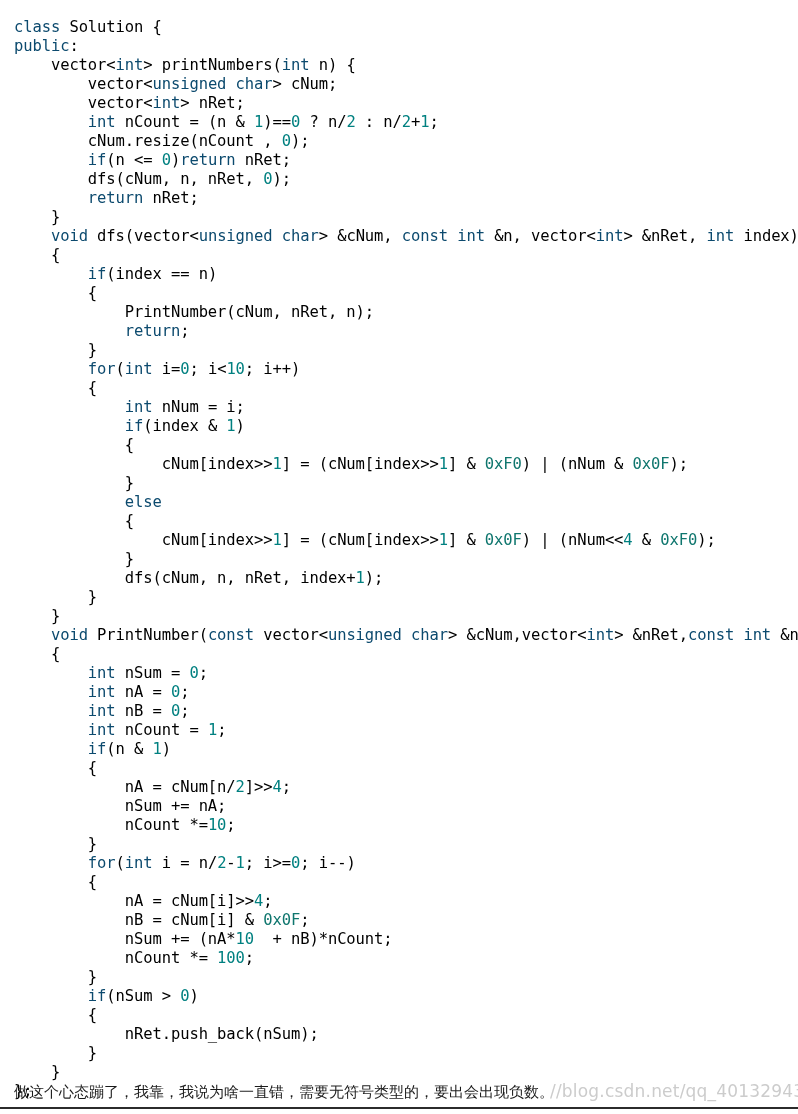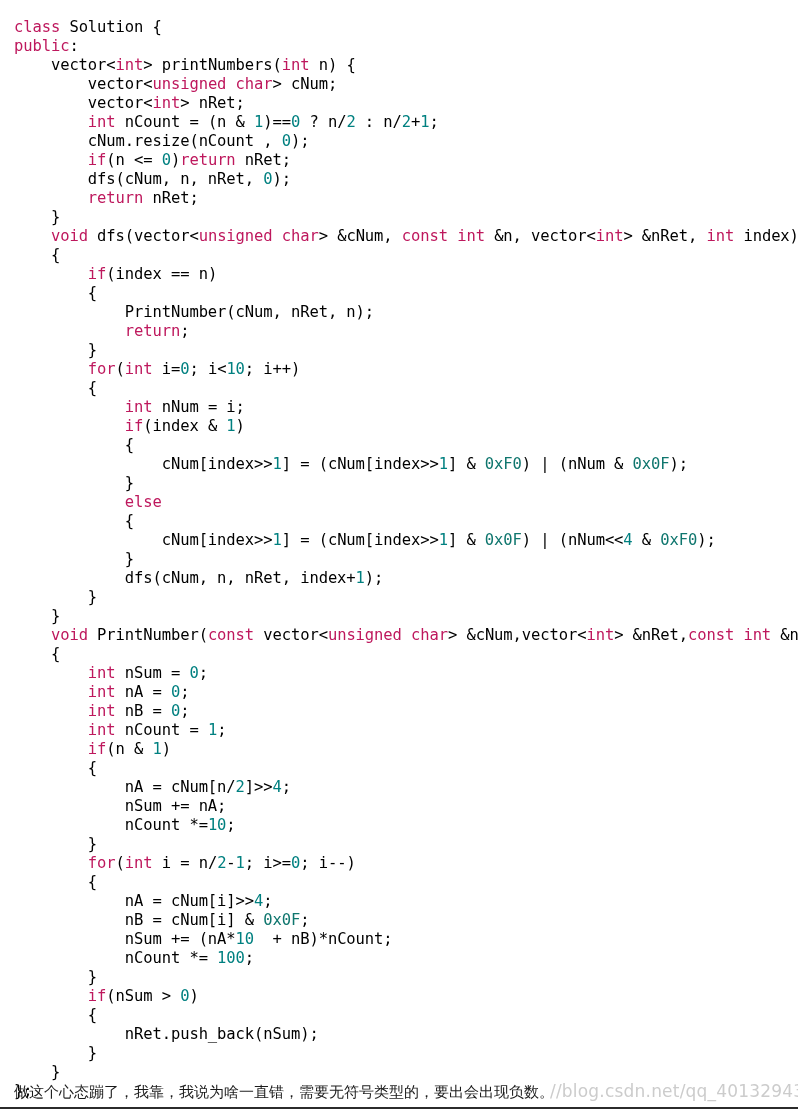--- a/index.html
+++ b/index.html
@@ -30,21 +30,21 @@
     line-height: 19px;
     color: #000000;
     white-space: pre;
     letter-spacing: -0.1px;
   }
   #code-block .ln {
     display: block;
     height: 19px;
     white-space: pre;
   }
-  .kw   { color: #be185d; }
+  .kw   { color: #0c4a6e; }
   .num  { color: #008080; }
   .hex  { color: #0f766e; }
   .pl   { color: #000000; }
 
   #footnote {
     position: absolute;
     left: 14px;
     top: 1082px;
     font-family: "DejaVu Sans", "Liberation Sans", sans-serif;
     font-size: 15px;

